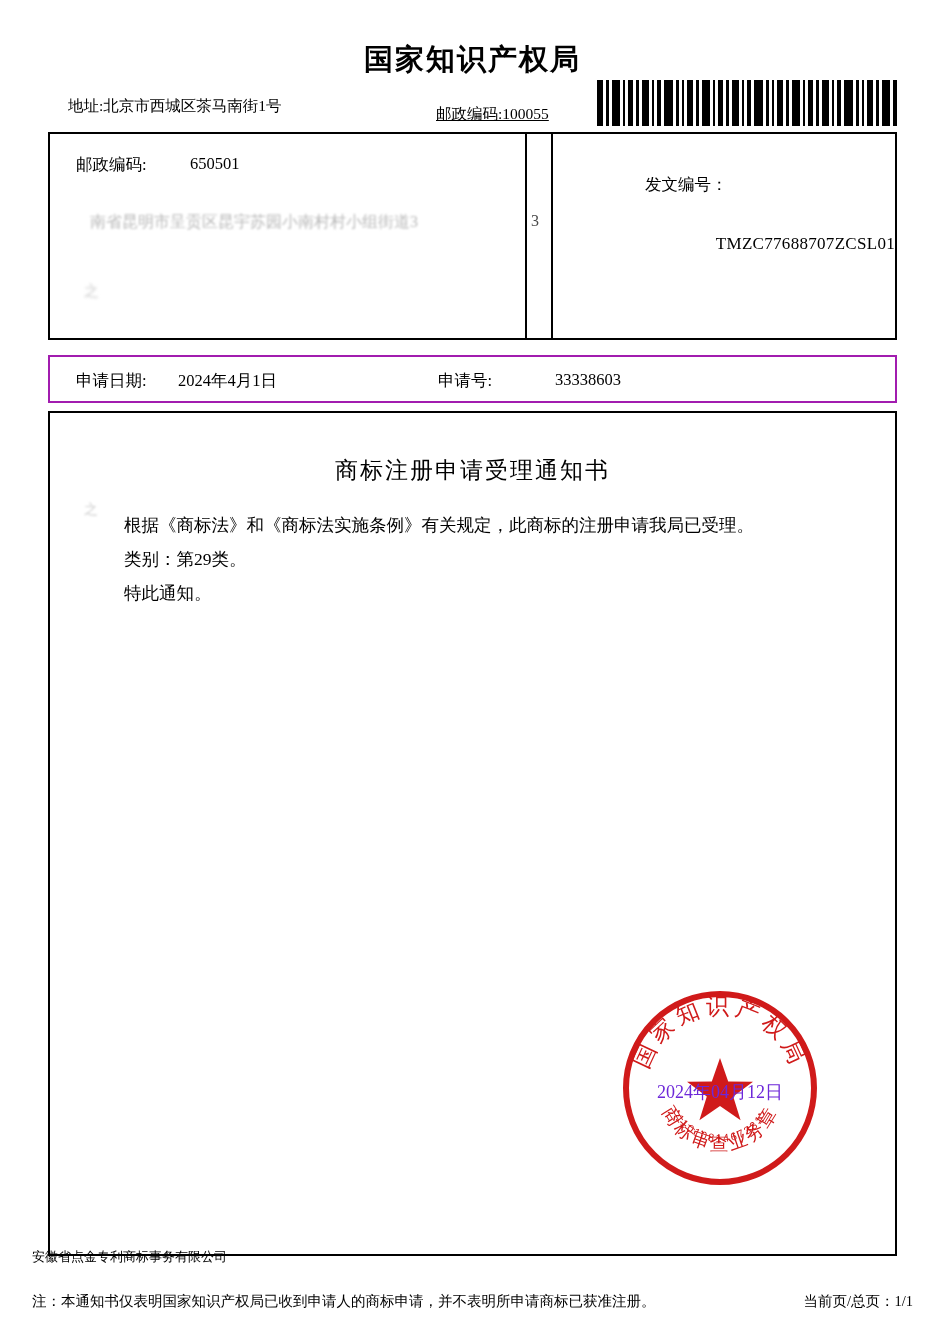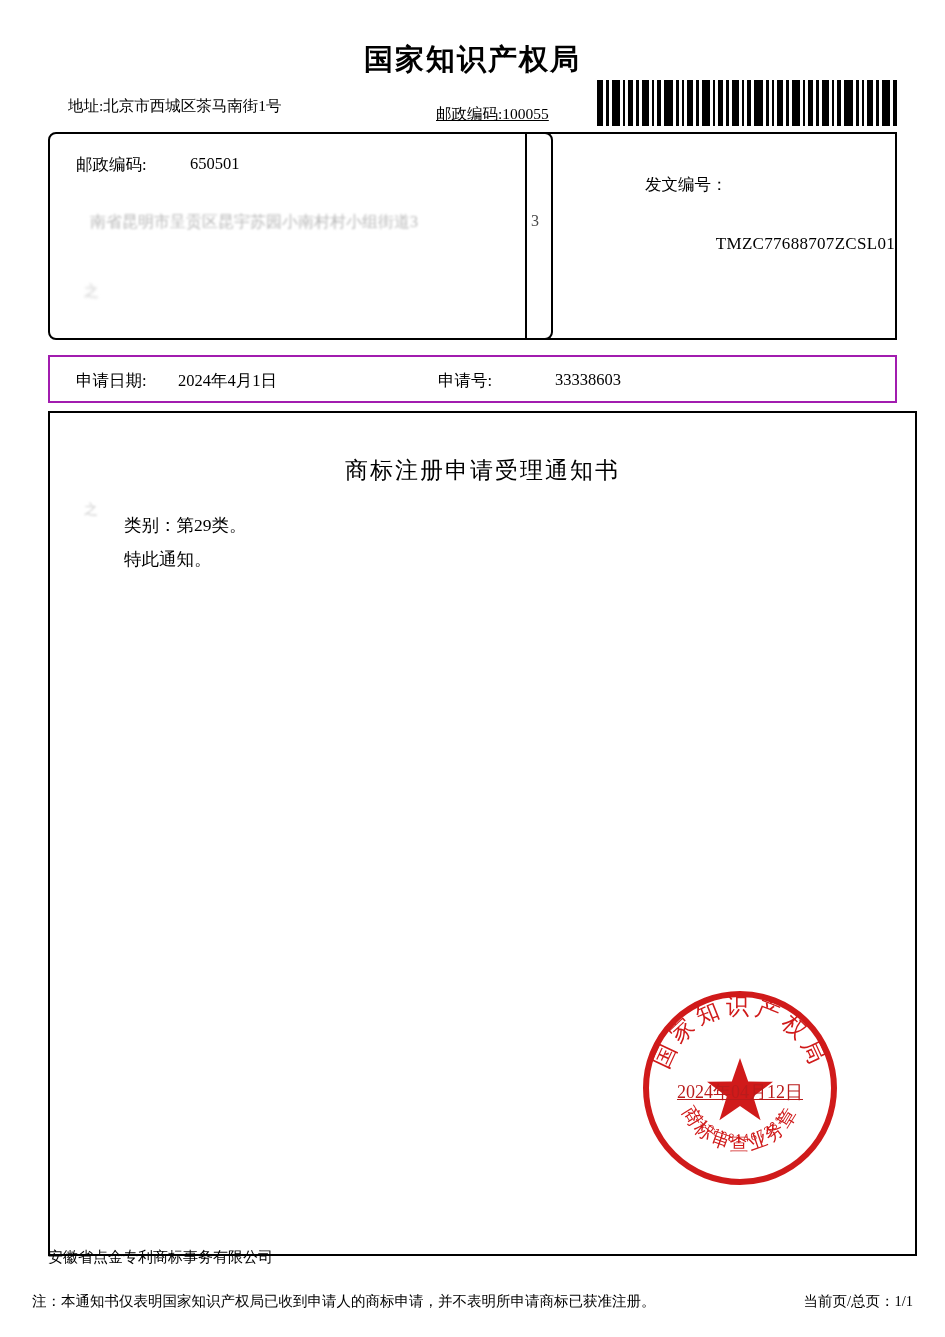--- a/index.html
+++ b/index.html
@@ -69,21 +69,20 @@
   .box {
     position: absolute;
     border: 2px solid #000;
     box-sizing: border-box;
     top: 0;
     height: 208px;
   }
   .box-left {
     left: 0;
     width: 505px;
-    border-radius: 8px;
   }
   .box-right {
     right: 0;
     width: 372px;
   }
   .pc-label {
     position: absolute;
     left: 26px;
     top: 20px;
     font-size: 16.5px;
@@ -165,21 +164,21 @@
   .app-no-value {
     position: absolute;
     left: 505px;
     top: 13px;
     font-size: 16.5px;
   }
 
   
   .main {
     position: relative;
-    margin: 8px 12px 0 32px;
+    margin: 8px 32px 0 32px;
     border: 2px solid #000;
     box-sizing: border-box;
     height: 845px;
   }
   .main-title {
     text-align: center;
     font-size: 23px;
     font-weight: 500;
     padding-top: 42px;
     letter-spacing: 2px;
@@ -220,31 +219,30 @@
     height: 200px;
   }
   .seal svg { display: block; }
   .seal-date {
     position: absolute;
     left: -6px;
     top: 92px;
     width: 212px;
     text-align: center;
     font-size: 18px;
-    color: #b91c1c;
+    color: #6d28d9;
     font-family: "Liberation Serif", "DejaVu Serif", serif;
-    text-decoration: underline;
   }
 
   
   .footer-company {
     position: absolute;
-    left: 48px;
+    left: 32px;
     top: 1248px;
-    font-size: 15px;
+    font-size: 13px;
   }
   .footer-note {
     position: absolute;
     left: 32px;
     top: 1292px;
     font-size: 14.5px;
   }
   .footer-page {
     position: absolute;
     right: 32px;
@@ -326,20 +324,21 @@
     <div class="app-date-value">2024年4月1日</div>
     <div class="app-no-label">申请号:</div>
     <div class="app-no-value">33338603</div>
   </div>
 
   <div class="main">
     <div class="main-title">商标注册申请受理通知书</div>
     <div class="ghost-mark">之</div>
 
     <div class="para">
+      <p class="para-line">根据《商标法》和《商标法实施条例》有关规定，此商标的注册申请我局已受理。</p>
       <p class="para-line">类别：第29类。</p>
       <p class="para-line">特此通知。</p>
     </div>
 
 
     <div class="seal">
       <svg width="200" height="200" viewBox="0 0 200 200">
         <defs>
           <path id="arcTop" d="M 26,100 A 74,74 0 0 1 174,100" fill="none"></path>
           <path id="arcBottom" d="M 38,100 A 62,62 0 0 0 162,100" fill="none"></path>

